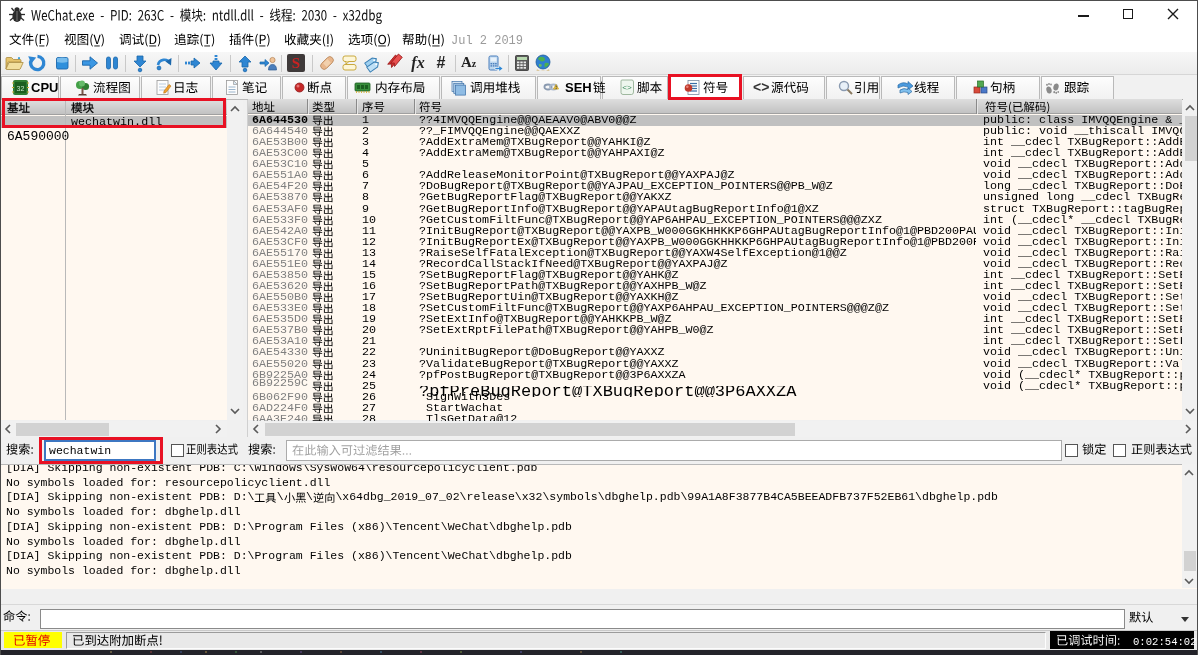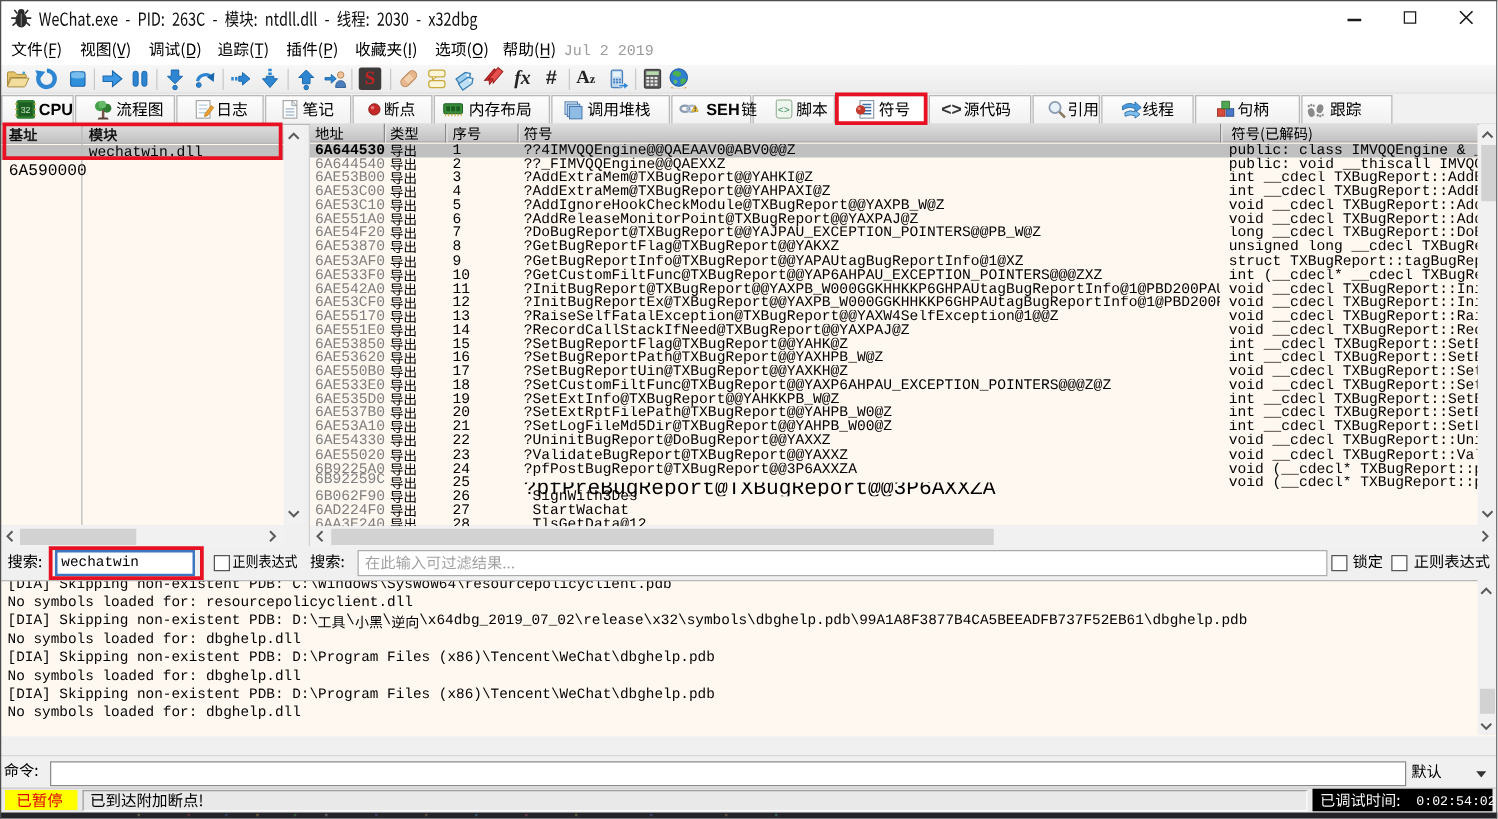--- a/index.html
+++ b/index.html
@@ -695,21 +695,20 @@
     </svg>
     <div class="abs mono" style="left:114px;top:33.21px;font-size:11.7px;line-height:11.07px;color:#000">4</div>
     <div class="abs mono" style="left:171px;top:33.21px;width:557px;font-size:11.7px;line-height:11.07px;color:#000;white-space:pre;overflow:hidden">?AddExtraMem@TXBugReport@@YAHPAXI@Z</div>
     <div class="abs mono" style="left:735px;top:33.21px;width:200px;font-size:11.7px;line-height:11.07px;color:#000;white-space:pre;overflow:hidden">int __cdecl TXBugReport::AddExtraMem(void *,unsigned int)</div>
     <div class="abs mono" style="left:4px;top:44.28px;font-size:11.7px;line-height:11.07px;color:#7f7f7f;white-space:pre">6AE53C10</div>
     <svg style="position:absolute;left:64px;top:44.28px;" width="21.6" height="13.5" viewBox="0 -880 2000 1250" preserveAspectRatio="none" fill="#000">
       <use href="#g5BFC" x="0"></use>
       <use href="#g51FA" x="1000"></use>
     </svg>
     <div class="abs mono" style="left:114px;top:44.28px;font-size:11.7px;line-height:11.07px;color:#000">5</div>
-    <div class="abs mono" style="left:171px;top:44.28px;width:557px;font-size:11.7px;line-height:11.07px;color:#000;white-space:pre;overflow:hidden">?AddIgnoreHookCheckModule@TXBugReport@@YAXPB_W@Z</div>
     <div class="abs mono" style="left:735px;top:44.28px;width:200px;font-size:11.7px;line-height:11.07px;color:#000;white-space:pre;overflow:hidden">void __cdecl TXBugReport::AddIgnoreHookCheckModule(wchar_t const *)</div>
     <div class="abs mono" style="left:4px;top:55.35px;font-size:11.7px;line-height:11.07px;color:#7f7f7f;white-space:pre">6AE551A0</div>
     <svg style="position:absolute;left:64px;top:55.35px;" width="21.6" height="13.5" viewBox="0 -880 2000 1250" preserveAspectRatio="none" fill="#000">
       <use href="#g5BFC" x="0"></use>
       <use href="#g51FA" x="1000"></use>
     </svg>
     <div class="abs mono" style="left:114px;top:55.35px;font-size:11.7px;line-height:11.07px;color:#000">6</div>
     <div class="abs mono" style="left:171px;top:55.35px;width:557px;font-size:11.7px;line-height:11.07px;color:#000;white-space:pre;overflow:hidden">?AddReleaseMonitorPoint@TXBugReport@@YAXPAJ@Z</div>
     <div class="abs mono" style="left:735px;top:55.35px;width:200px;font-size:11.7px;line-height:11.07px;color:#000;white-space:pre;overflow:hidden">void __cdecl TXBugReport::AddReleaseMonitorPoint(long *)</div>
     <div class="abs mono" style="left:4px;top:66.42px;font-size:11.7px;line-height:11.07px;color:#7f7f7f;white-space:pre">6AE54F20</div>
@@ -823,21 +822,20 @@
     </svg>
     <div class="abs mono" style="left:114px;top:210.33px;font-size:11.7px;line-height:11.07px;color:#000">20</div>
     <div class="abs mono" style="left:171px;top:210.33px;width:557px;font-size:11.7px;line-height:11.07px;color:#000;white-space:pre;overflow:hidden">?SetExtRptFilePath@TXBugReport@@YAHPB_W0@Z</div>
     <div class="abs mono" style="left:735px;top:210.33px;width:200px;font-size:11.7px;line-height:11.07px;color:#000;white-space:pre;overflow:hidden">int __cdecl TXBugReport::SetExtRptFilePath(wchar_t const *,wchar_t const *)</div>
     <div class="abs mono" style="left:4px;top:221.4px;font-size:11.7px;line-height:11.07px;color:#7f7f7f;white-space:pre">6AE53A10</div>
     <svg style="position:absolute;left:64px;top:221.4px;" width="21.6" height="13.5" viewBox="0 -880 2000 1250" preserveAspectRatio="none" fill="#000">
       <use href="#g5BFC" x="0"></use>
       <use href="#g51FA" x="1000"></use>
     </svg>
     <div class="abs mono" style="left:114px;top:221.4px;font-size:11.7px;line-height:11.07px;color:#000">21</div>
-    <div class="abs mono" style="left:171px;top:221.4px;width:557px;font-size:11.7px;line-height:11.07px;color:#000;white-space:pre;overflow:hidden">?SetLogFileMd5Dir@TXBugReport@@YAHPB_W00@Z</div>
     <div class="abs mono" style="left:735px;top:221.4px;width:200px;font-size:11.7px;line-height:11.07px;color:#000;white-space:pre;overflow:hidden">int __cdecl TXBugReport::SetLogFileMd5Dir(wchar_t const *,wchar_t const *,wchar_</div>
     <div class="abs mono" style="left:4px;top:232.47px;font-size:11.7px;line-height:11.07px;color:#7f7f7f;white-space:pre">6AE54330</div>
     <svg style="position:absolute;left:64px;top:232.47px;" width="21.6" height="13.5" viewBox="0 -880 2000 1250" preserveAspectRatio="none" fill="#000">
       <use href="#g5BFC" x="0"></use>
       <use href="#g51FA" x="1000"></use>
     </svg>
     <div class="abs mono" style="left:114px;top:232.47px;font-size:11.7px;line-height:11.07px;color:#000">22</div>
     <div class="abs mono" style="left:171px;top:232.47px;width:557px;font-size:11.7px;line-height:11.07px;color:#000;white-space:pre;overflow:hidden">?UninitBugReport@DoBugReport@@YAXXZ</div>
     <div class="abs mono" style="left:735px;top:232.47px;width:200px;font-size:11.7px;line-height:11.07px;color:#000;white-space:pre;overflow:hidden">void __cdecl TXBugReport::UninitBugReport(void)</div>
     <div class="abs mono" style="left:4px;top:243.54000000000002px;font-size:11.7px;line-height:11.07px;color:#7f7f7f;white-space:pre">6AE55020</div>

